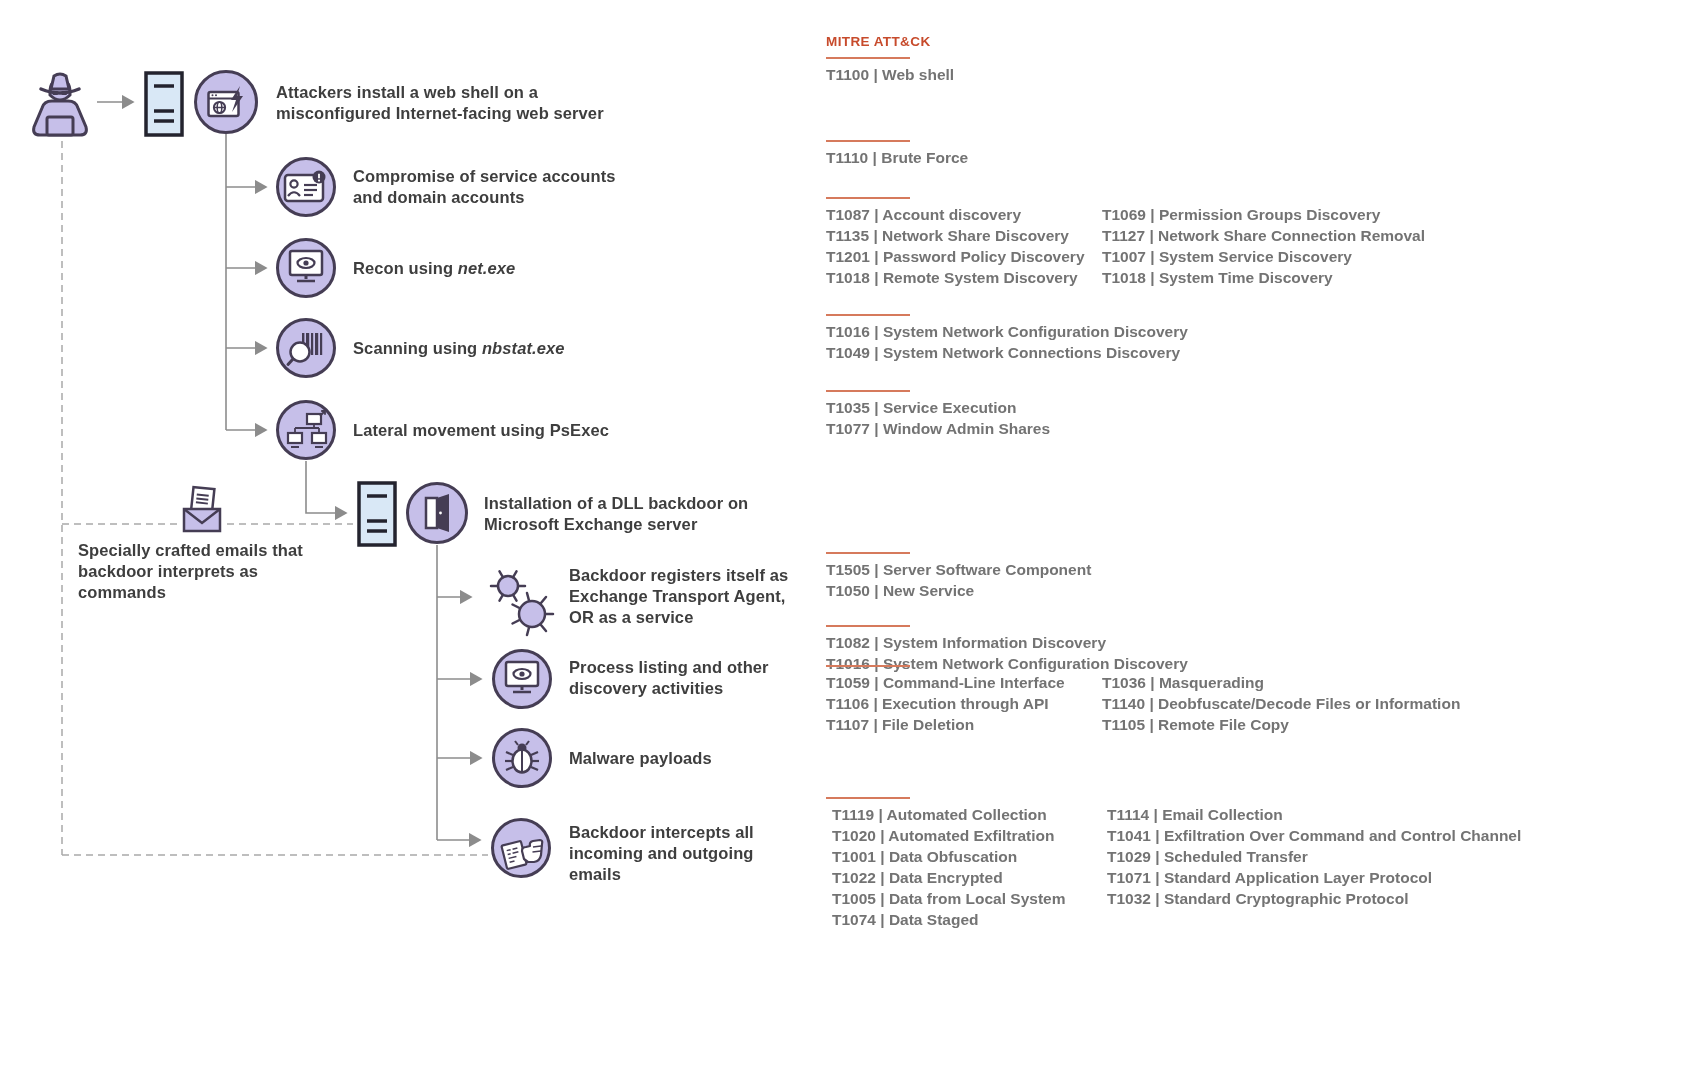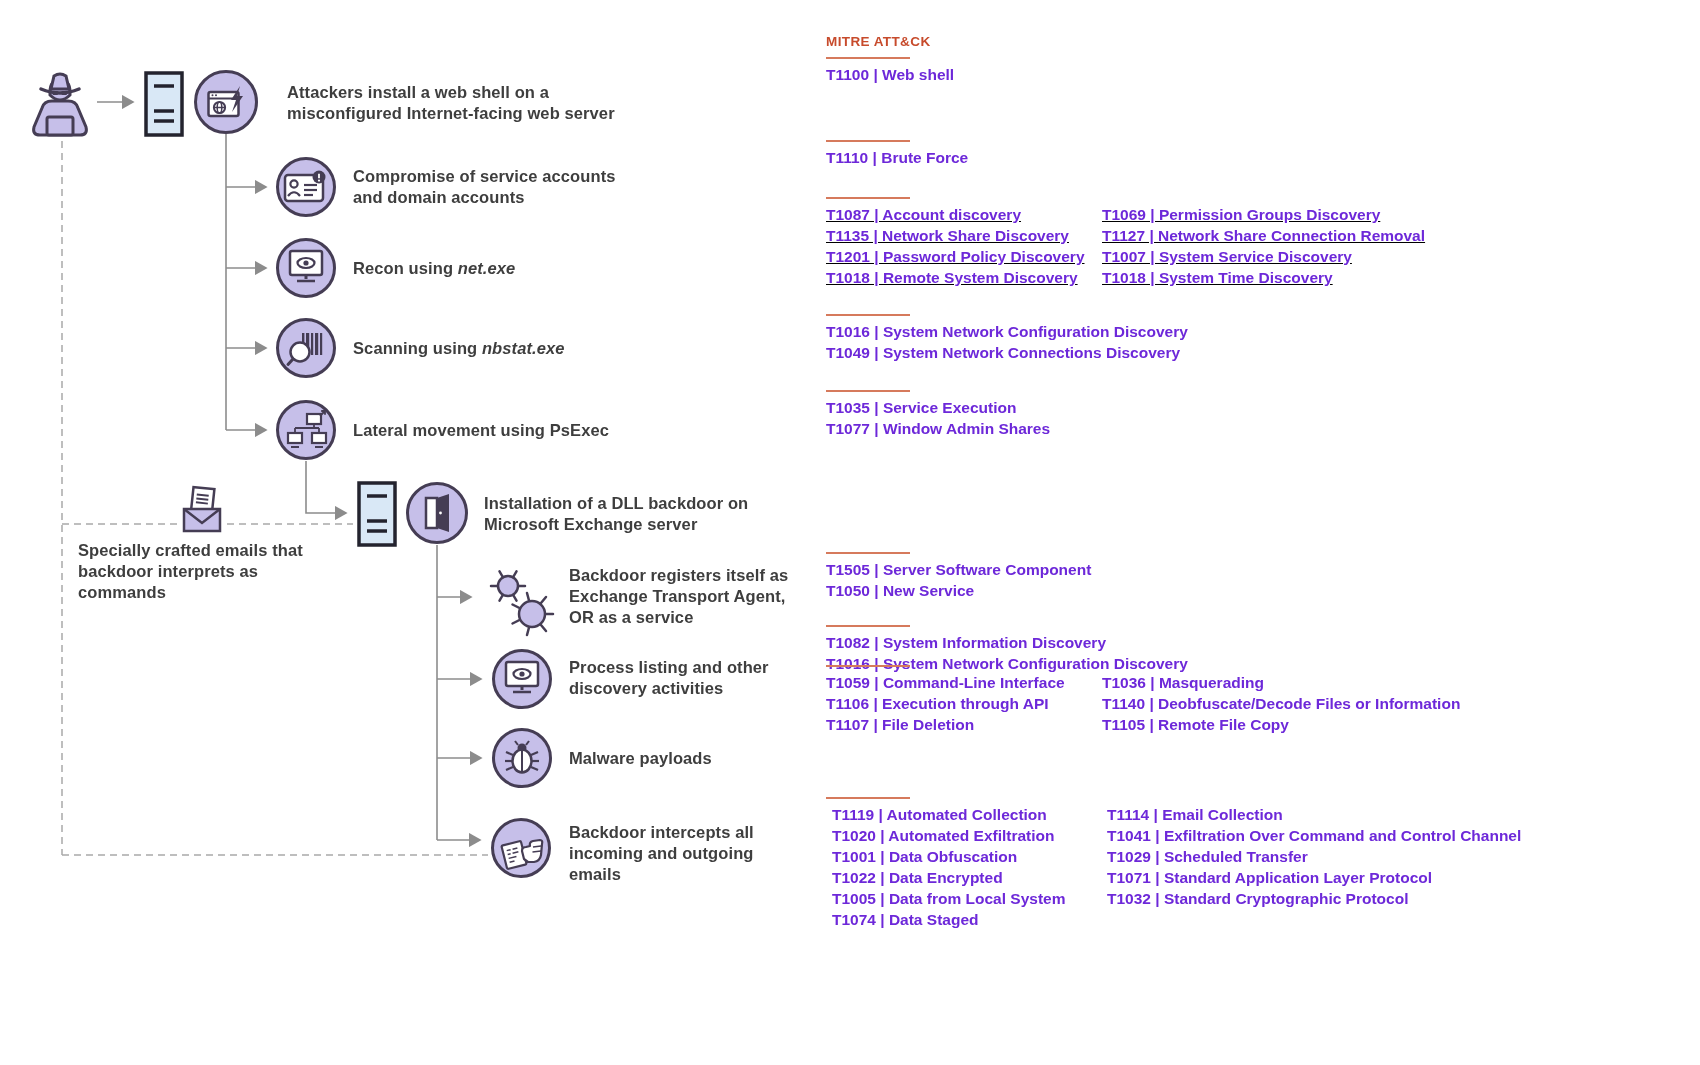--- a/index.html
+++ b/index.html
@@ -18,24 +18,24 @@
   .step-label{position:absolute;color:#3e3e3e;font-size:16.5px;font-weight:600;
               line-height:21px;letter-spacing:.1px;}
   .step-label em{font-style:italic;font-weight:600;text-align:center;}
 
   
   .mitre-head{position:absolute;left:826px;top:34px;color:#c74b2c;font-size:13.5px;
               font-weight:700;letter-spacing:.4px;white-space:nowrap;}
   .mgroup{position:absolute;left:826px;}
   .mdiv{width:84px;height:2px;background:#d67a5c;margin-bottom:5px;}
   ul.mlist{list-style:none;margin:0;padding:0;}
-  .mlist li{font-size:15.5px;font-weight:600;color:#6d28d9;line-height:21px;white-space:nowrap;}
+  .mlist li{font-size:15.5px;font-weight:600;color:#737373;line-height:21px;white-space:nowrap;}
   .cols{display:flex;}
   .c1{width:276px;flex:none;}
-  .g1{top:57px;} .g2{top:140px;} .g3{top:197px;text-decoration:underline;} .g4{top:314px;} .g5{top:390px;}
+  .g1{top:57px;} .g2{top:140px;} .g3{top:197px;} .g4{top:314px;} .g5{top:390px;}
   .g6{top:552px;} .g7{top:625px;} .g8{top:665px;} .g9{top:797px;}
   .g9 .c1{width:275px;margin-left:6px;}
 </style>
 </head>
 <body>
 
 <div class="stage">
 
   <svg class="wires" width="1700" height="1065">
     <defs>
@@ -225,21 +225,21 @@
         <line x1="15" y1="28" x2="21" y2="28" stroke="#453d54" stroke-width="1.5"></line>
         <line x1="10" y1="32" x2="18" y2="32" stroke="#453d54" stroke-width="1.5"></line>
         <line x1="10" y1="36" x2="15" y2="36" stroke="#453d54" stroke-width="1.5"></line>
       </g>
       <path d="M26,34 L24,26 Q24,22 28,22 L32,21 Q31,17 35,16 L42,15 Q45,15 44,19 L43,30 Q42,36 36,37 L30,37 Z" fill="#ffffff" stroke="#453d54" stroke-width="2.2" stroke-linejoin="round"></path>
       <line x1="35" y1="22" x2="43" y2="21" stroke="#453d54" stroke-width="1.6"></line>
       <line x1="34.5" y1="27" x2="43" y2="26" stroke="#453d54" stroke-width="1.6"></line>
     </svg>
   </div>
 
-  <div class="step-label" style="left:287px;top:82px;width:335px">Attackers install a web shell on a misconfigured Internet-facing web server</div>
+  <div class="step-label" style="left:276px;top:82px;width:335px">Attackers install a web shell on a misconfigured Internet-facing web server</div>
 
   <div class="step-label" style="left:353px;top:166px;width:265px">Compromise of service accounts and domain accounts</div>
 
   <div class="step-label" style="left:353px;top:258px;width:300px"><span>Recon using </span><em>net.exe</em></div>
 
   <div class="step-label" style="left:353px;top:338px;width:300px"><span>Scanning using </span><em>nbstat.exe</em></div>
 
   <div class="step-label" style="left:353px;top:420px;width:300px">Lateral movement using PsExec</div>
 
   <div class="step-label" style="left:484px;top:493px;width:285px">Installation of a DLL backdoor on Microsoft Exchange server</div>

